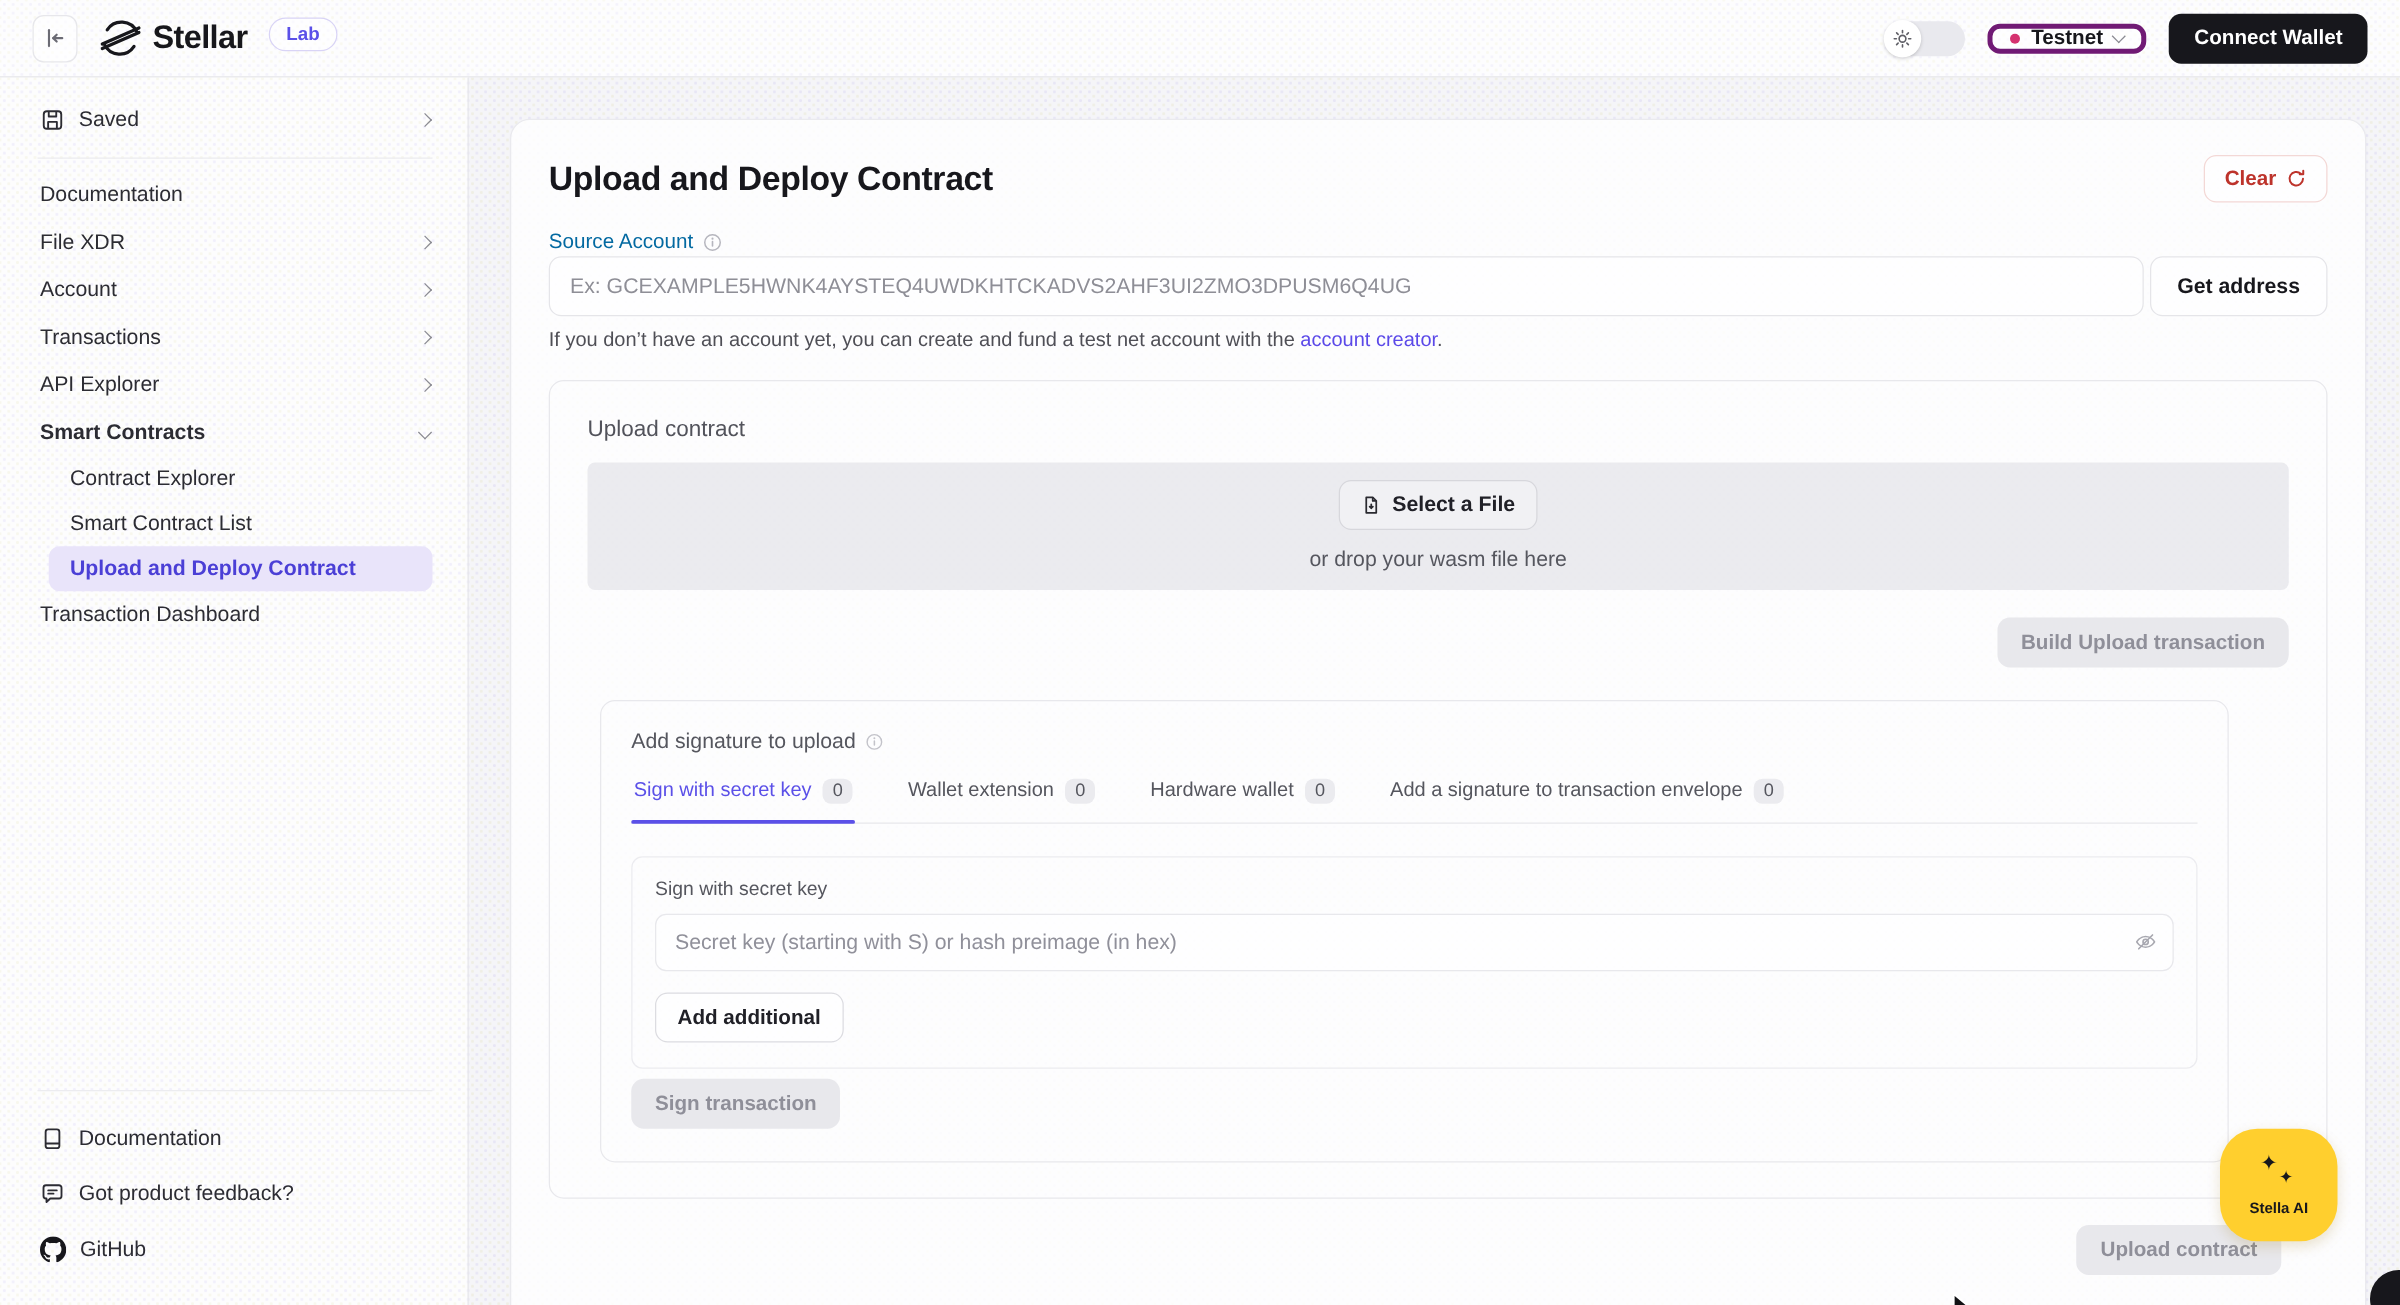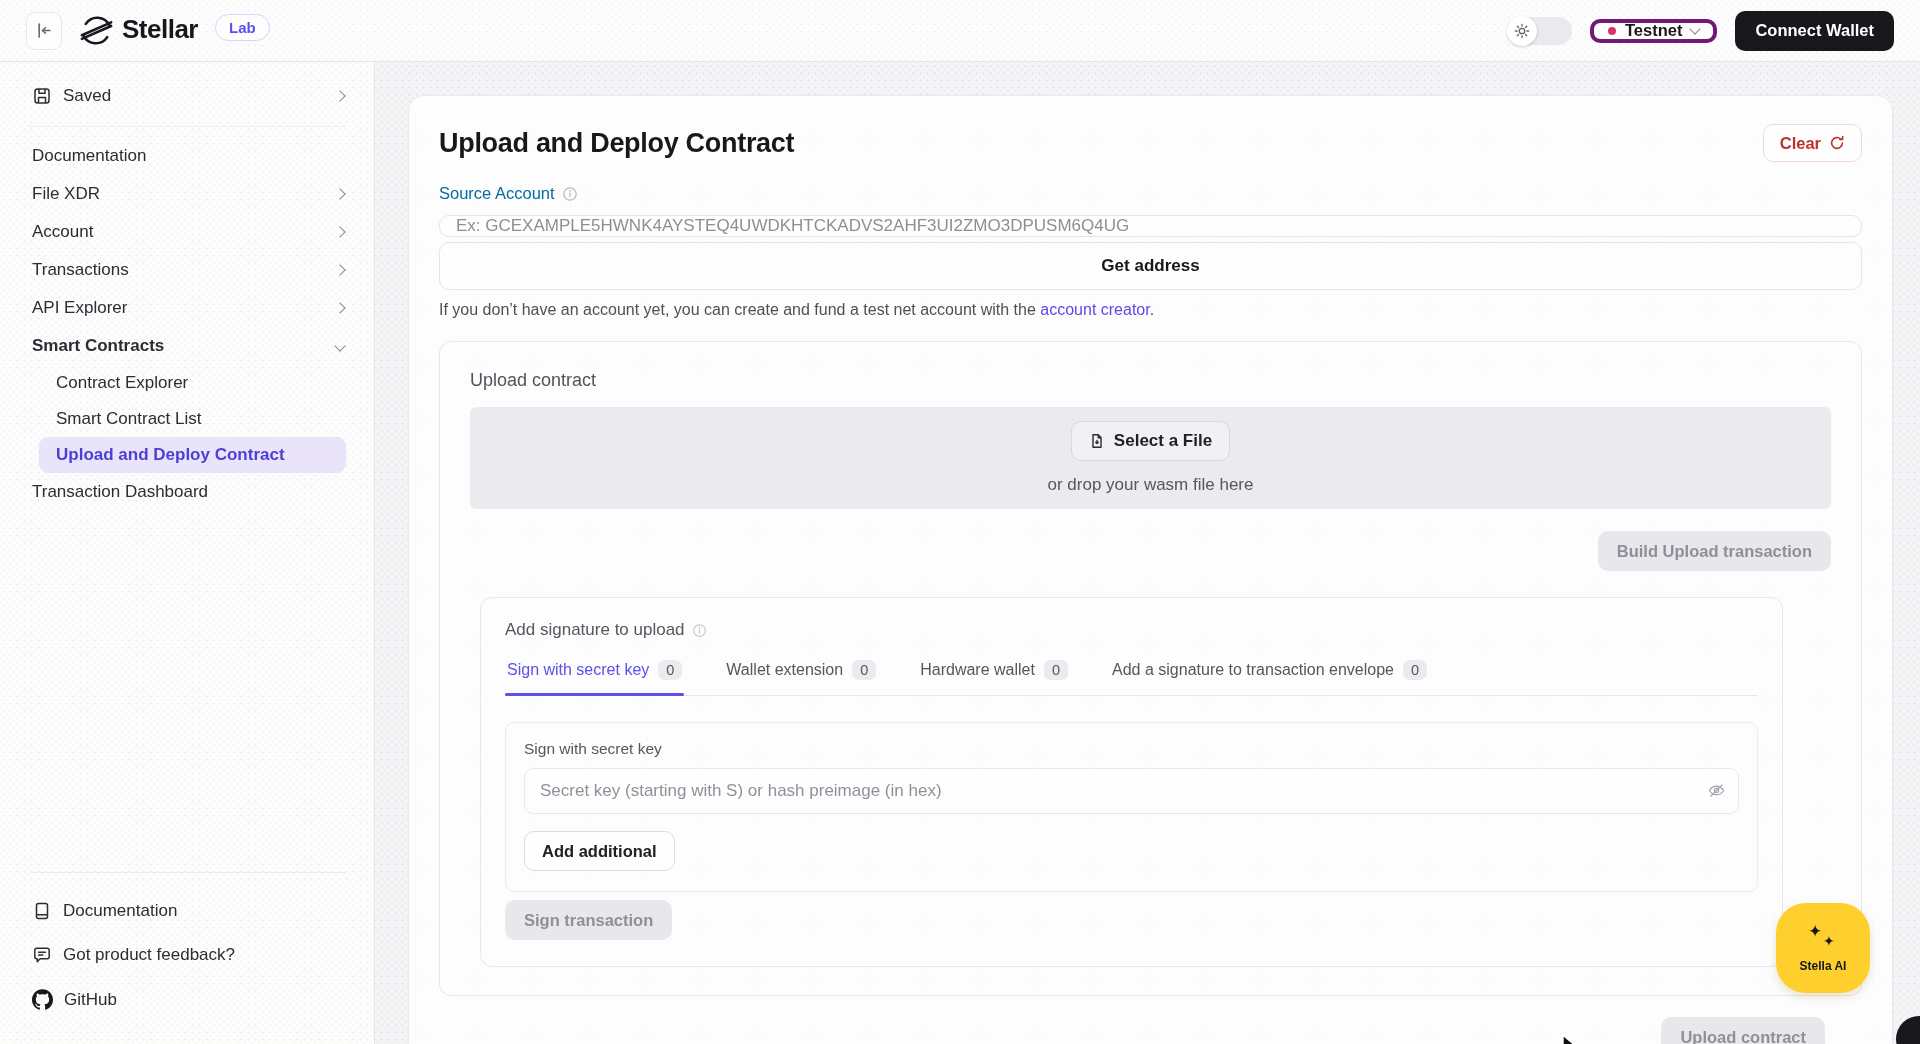--- a/index.html
+++ b/index.html
@@ -92,21 +92,21 @@
   }
   .title-row { display: flex; align-items: center; }
   .page-title { font-size: 27px; font-weight: 700; letter-spacing: -0.3px; color: #17171c; }
   .clear-btn {
     margin-left: auto; height: 38px; padding: 0 16px; display: flex; align-items: center; gap: 8px;
     border: 1px solid #f3d8d6; border-radius: 10px; background: rgba(255,255,255,0.6);
     color: #bd332b; font-size: 16.5px; font-weight: 700; cursor: pointer; font-family: inherit;
   }
   .field-label-row { margin-top: 22px; display: flex; align-items: center; gap: 7px; }
   .field-label { font-size: 16.5px; color: #0369a1; }
-  .input-row { margin-top: 12px; display: flex; gap: 5px; flex-direction: column; }
+  .input-row { margin-top: 2px; display: flex; gap: 5px; }
   .text-input {
     flex: 1; height: 48px; border: 1px solid #e5e5e9; border-radius: 10px;
     background: rgba(255,255,255,0.6); padding: 0 16px; font-size: 17px; color: #2c2c33;
     font-family: inherit; outline: none;
   }
   .text-input::placeholder { color: #8e8e96; }
   .get-address-btn {
     height: 48px; padding: 0 21px; border: 1px solid #e5e5e9; border-radius: 10px;
     background: rgba(255,255,255,0.6); font-size: 17px; font-weight: 700; color: #17171c;
     cursor: pointer; font-family: inherit;

